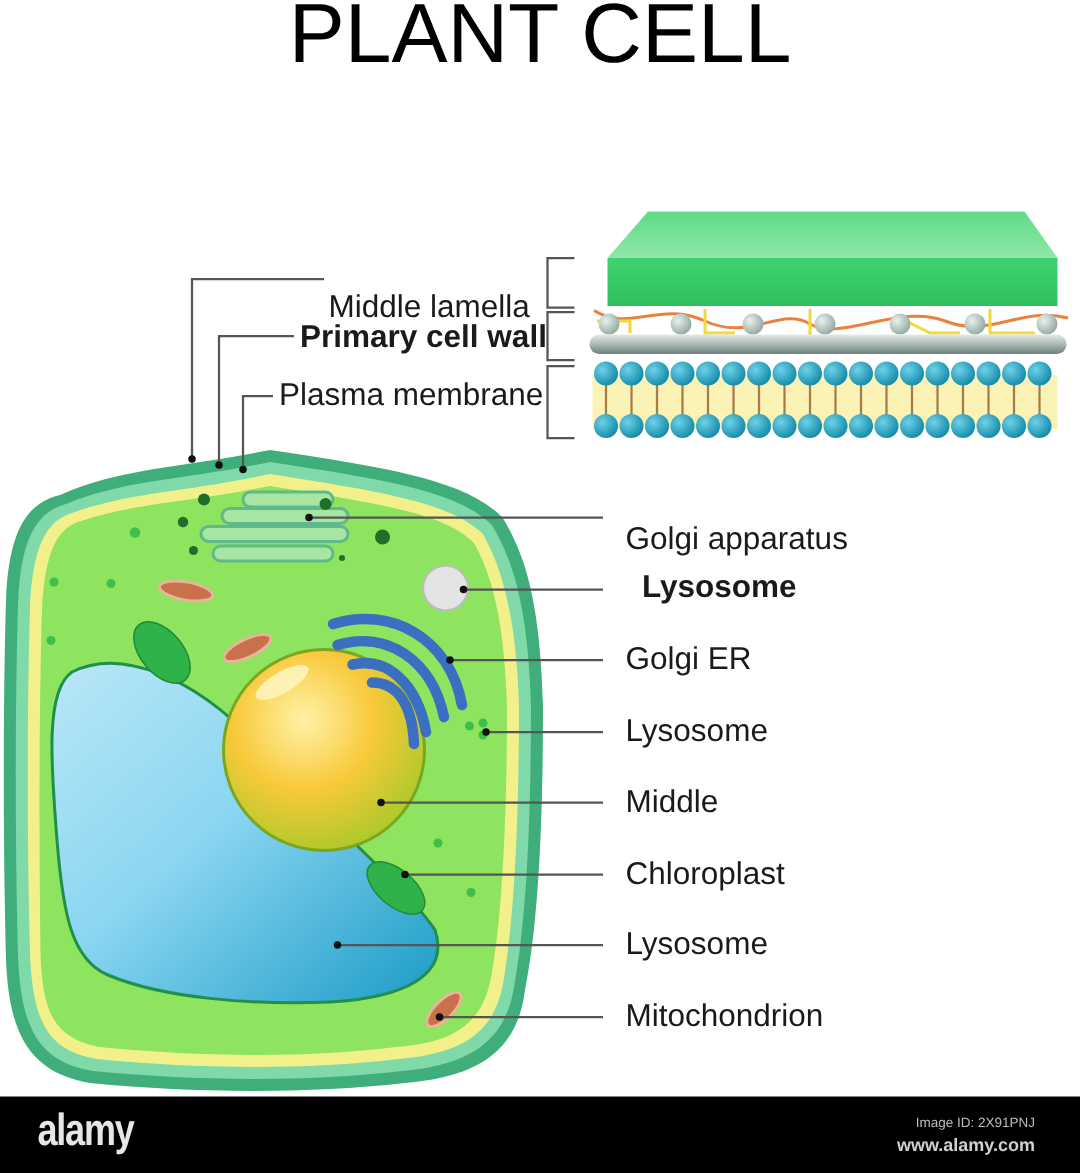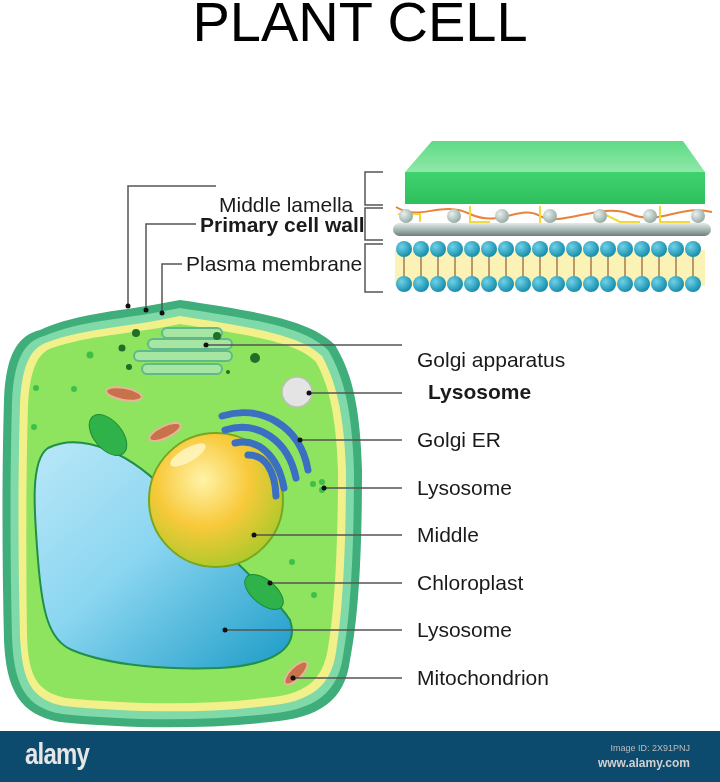--- a/index.html
+++ b/index.html
@@ -2,21 +2,21 @@
 <html><head>
 <meta charset="utf-8">
 <style>
   html, body { margin:0; padding:0; }
   body { width:720px; height:782px; background:#ffffff; position:relative; overflow:hidden;
          font-family:"Liberation Sans", sans-serif; }
   .title { position:absolute; left:0; top:-14px; width:720px; text-align:center;
            font-size:56px; color:#000; letter-spacing:0px; font-weight:normal; line-height:72px; }
   .lbl { position:absolute; font-size:21px; color:#1a1a1a; white-space:nowrap; line-height:24px; }
   svg.diagram { position:absolute; left:0; top:0; }
-  .footer { position:absolute; left:0; top:731px; width:720px; height:51px; background:#0c4a6e; }
+  .footer { position:absolute; left:0; top:731px; width:720px; height:51px; background:#000000; }
   .footer-logo { position:absolute; left:25px; top:6px; color:#e6e6e6; font-size:30px; font-weight:bold;
                  letter-spacing:-1px; transform:scaleX(0.8); transform-origin:left; }
   .footer-id { position:absolute; right:30px; top:12px; color:#bdbdbd; font-size:9px; text-align:right; }
   .footer-url { position:absolute; right:30px; top:25px; color:#d0d0d0; font-size:12px; font-weight:bold; text-align:right; }
 </style>
 </head>
 <body>
 
 <div class="title">PLANT CELL</div>
 

